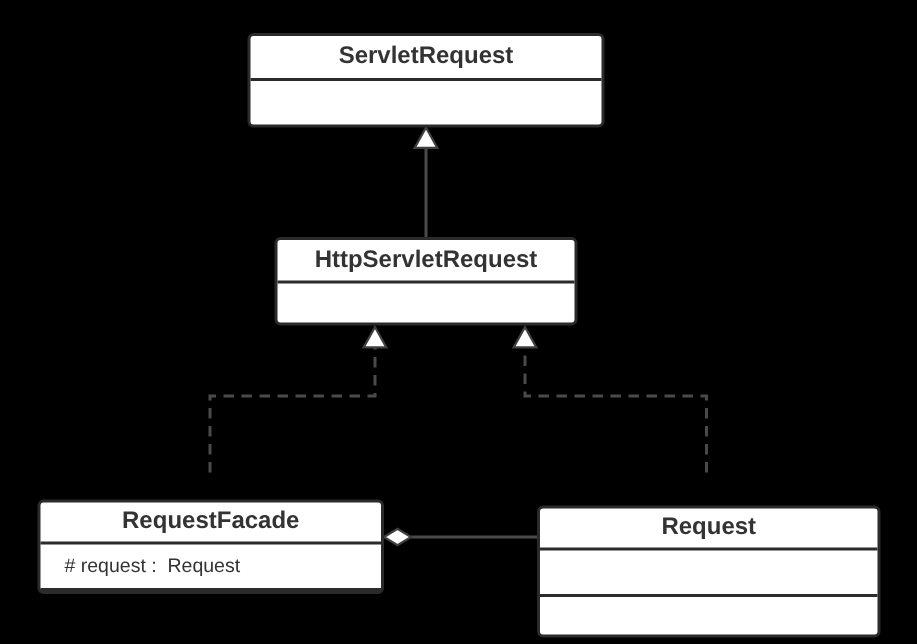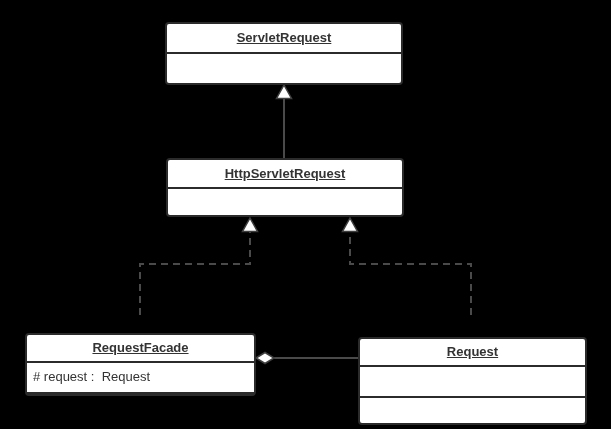--- a/index.html
+++ b/index.html
@@ -26,37 +26,36 @@
     border: 2px solid #2b2b2b;
     border-radius: 4px;
     box-sizing: border-box;
     color: #333333;
   }
   .uml-class .title {
     height: 26px;
     line-height: 26px;
     text-align: center;
     font-weight: bold;
-    font-size: 13px;
+    font-size: 16px;
     color: #333333;
     overflow: hidden;
-    text-decoration: underline;
   }
   .uml-class .title.tall {
     height: 28px;
     line-height: 28px;
   }
   .uml-class .compartment {
     border-top: 2px solid #2b2b2b;
     overflow: hidden;
   }
   .uml-class .field-row {
     font-size: 13px;
     line-height: 27px;
-    padding-left: 6px;
+    padding-left: 16px;
     color: #333333;
     white-space: pre;
   }
   .conn-line {
     stroke: #4a4a4a;
     stroke-width: 2;
     fill: none;
   }
   .conn-dashed {
     stroke: #4a4a4a;
@@ -101,21 +100,21 @@
       <line class="conn-line" x1="274" y1="358" x2="358" y2="358"></line>
       <path class="diamond" d="M256 358 L265 352.5 L274 358 L265 363.5 Z"></path>
     </g>
   </svg>
 
   <div class="uml-class" style="left:165px; top:22px; width:238px; height:63px;">
     <div class="title tall">ServletRequest</div>
     <div class="compartment" style="height:31px;"></div>
   </div>
 
-  <div class="uml-class" style="left:166px; top:158px; width:238px; height:59px;">
+  <div class="uml-class" style="left:183px; top:158px; width:202px; height:59px;">
     <div class="title" style="height:27px; line-height:27px;">HttpServletRequest</div>
     <div class="compartment" style="height:28px;"></div>
   </div>
 
   <div class="uml-class" style="left:25px; top:333px; width:231px; height:63px;">
     <div class="title">RequestFacade</div>
     <div class="compartment" style="height:29px;">
       <div class="field-row"># request :  Request</div>
     </div>
     <div class="compartment" style="height:28px;"></div>

